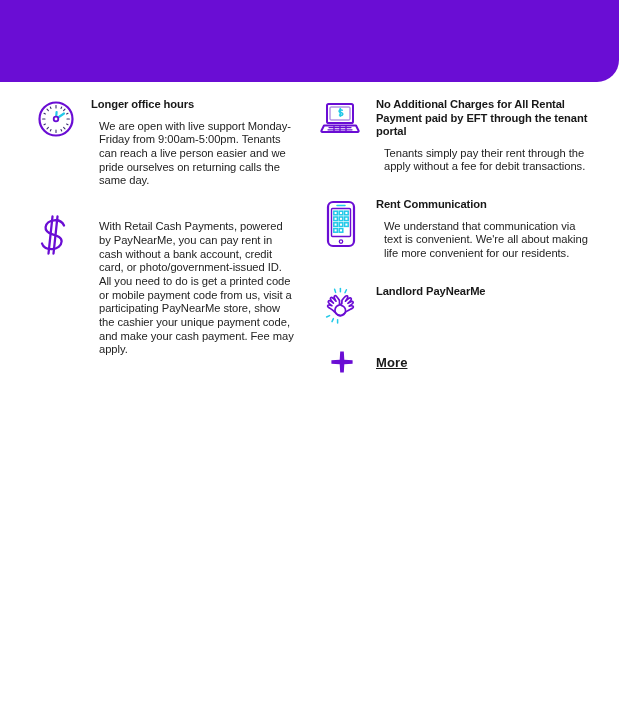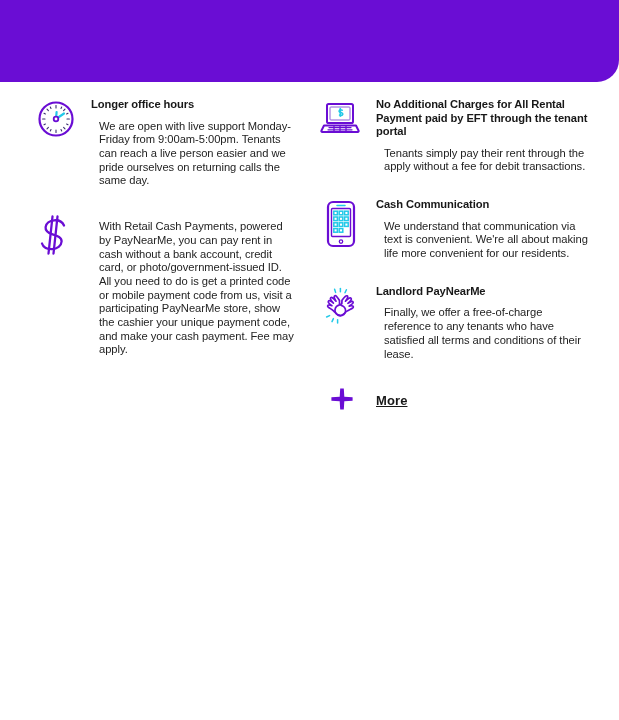--- a/index.html
+++ b/index.html
@@ -215,21 +215,21 @@
             <rect x="20.6" y="18" width="3.6" height="3.6"></rect>
             <rect x="9.8" y="23.8" width="3.6" height="3.6"></rect>
             <rect x="15.2" y="23.8" width="3.6" height="3.6"></rect>
             <rect x="20.6" y="23.8" width="3.6" height="3.6"></rect>
             <rect x="9.8" y="29.6" width="3.6" height="3.6"></rect>
             <rect x="15.2" y="29.6" width="3.6" height="3.6"></rect>
           </g>
         </svg>
       </div>
       <div class="feature-text">
-        <p class="feature-title">Cash Communication</p>
+        <p class="feature-title">Rent Communication</p>
         <p class="feature-body">We understand that communication via text is convenient. We're all about making life more convenient for our residents.</p>
       </div>
     </div>
 
     <div class="feature">
       <div class="feature-icon">
         <svg width="42" height="42" viewBox="0 0 42 42">
           <g fill="none" stroke="#6A0DD4" stroke-width="1.7" stroke-linecap="round" stroke-linejoin="round">
             <path d="M19.5 14.5c-1-1.7-2.2-3.3-3.1-4.3-.9-1-2.3-.6-2.2.8.1 1.3 1.1 3 1.8 4.2-1.1-1.3-2.6-2.8-3.6-3.5-1.2-.8-2.4.3-1.8 1.6.5 1.1 1.8 2.6 2.8 3.7-1.2-.9-2.6-1.8-3.5-2.2-1.3-.5-2.2.8-1.3 1.9.8 1 2.2 2.2 3.3 3-1-.4-2.2-.7-3-.7-1.3 0-1.7 1.3-.7 2.1 1.4 1.1 3.8 2.4 5.3 3.7 1.6 1.4 2.5 3.4 4.5 4.4 2.6 1.3 5.7.3 7-2.2 1.3-2.5.3-5.6-2.2-6.9-1.2-.6-2.2-1-3.3-2.1z"></path>
             <path d="M22 14.2c1.2-1.6 2.6-3.1 3.6-4 1-.9 2.3-.3 2.1 1-.2 1.3-1.4 2.9-2.2 4 1.2-1.2 2.9-2.5 4-3.1 1.3-.7 2.3.6 1.6 1.8-.6 1.1-2.1 2.4-3.2 3.4 1.3-.8 2.8-1.5 3.7-1.8 1.3-.4 2.1 1 1.1 2-.9.9-2.5 1.9-3.6 2.6 1.1-.3 2.3-.4 3.1-.3 1.3.1 1.5 1.5.5 2.2-1.5 1-4.1 2-5.7 3.1-1.8 1.2-2.9 3.1-5 3.9-2.7 1-5.7-.4-6.7-3-1-2.6.3-5.6 2.9-6.6 1.3-.5 2.4-.8 3.6-1.8z"></path>
@@ -239,21 +239,20 @@
             <line x1="20.4" y1="5.8" x2="20.4" y2="2.6"></line>
             <line x1="25" y1="6.8" x2="26.4" y2="3.8"></line>
             <line x1="13.4" y1="32.6" x2="12" y2="35.6"></line>
             <line x1="17.6" y1="33.8" x2="17.6" y2="37"></line>
             <line x1="9.6" y1="29.6" x2="6.6" y2="31"></line>
           </g>
         </svg>
       </div>
       <div class="feature-text">
         <p class="feature-title">Landlord PayNearMe</p>
-        <p class="feature-body">Finally, we offer a free-of-charge reference to any tenants who have satisfied all terms and conditions of their lease.</p>
       </div>
     </div>
 
     <div class="more-row">
       <div class="more-icon">
         <svg width="26" height="26" viewBox="0 0 26 26">
           <path d="M11.2 1.4h3.6l.5 8.3 8.3.5v3.6l-8.3.5-.5 8.3h-3.6l-.5-8.3-8.3-.5v-3.6l8.3-.5z" fill="#6A0DD4"></path>
         </svg>
       </div>
       <span class="more-label">More</span>

